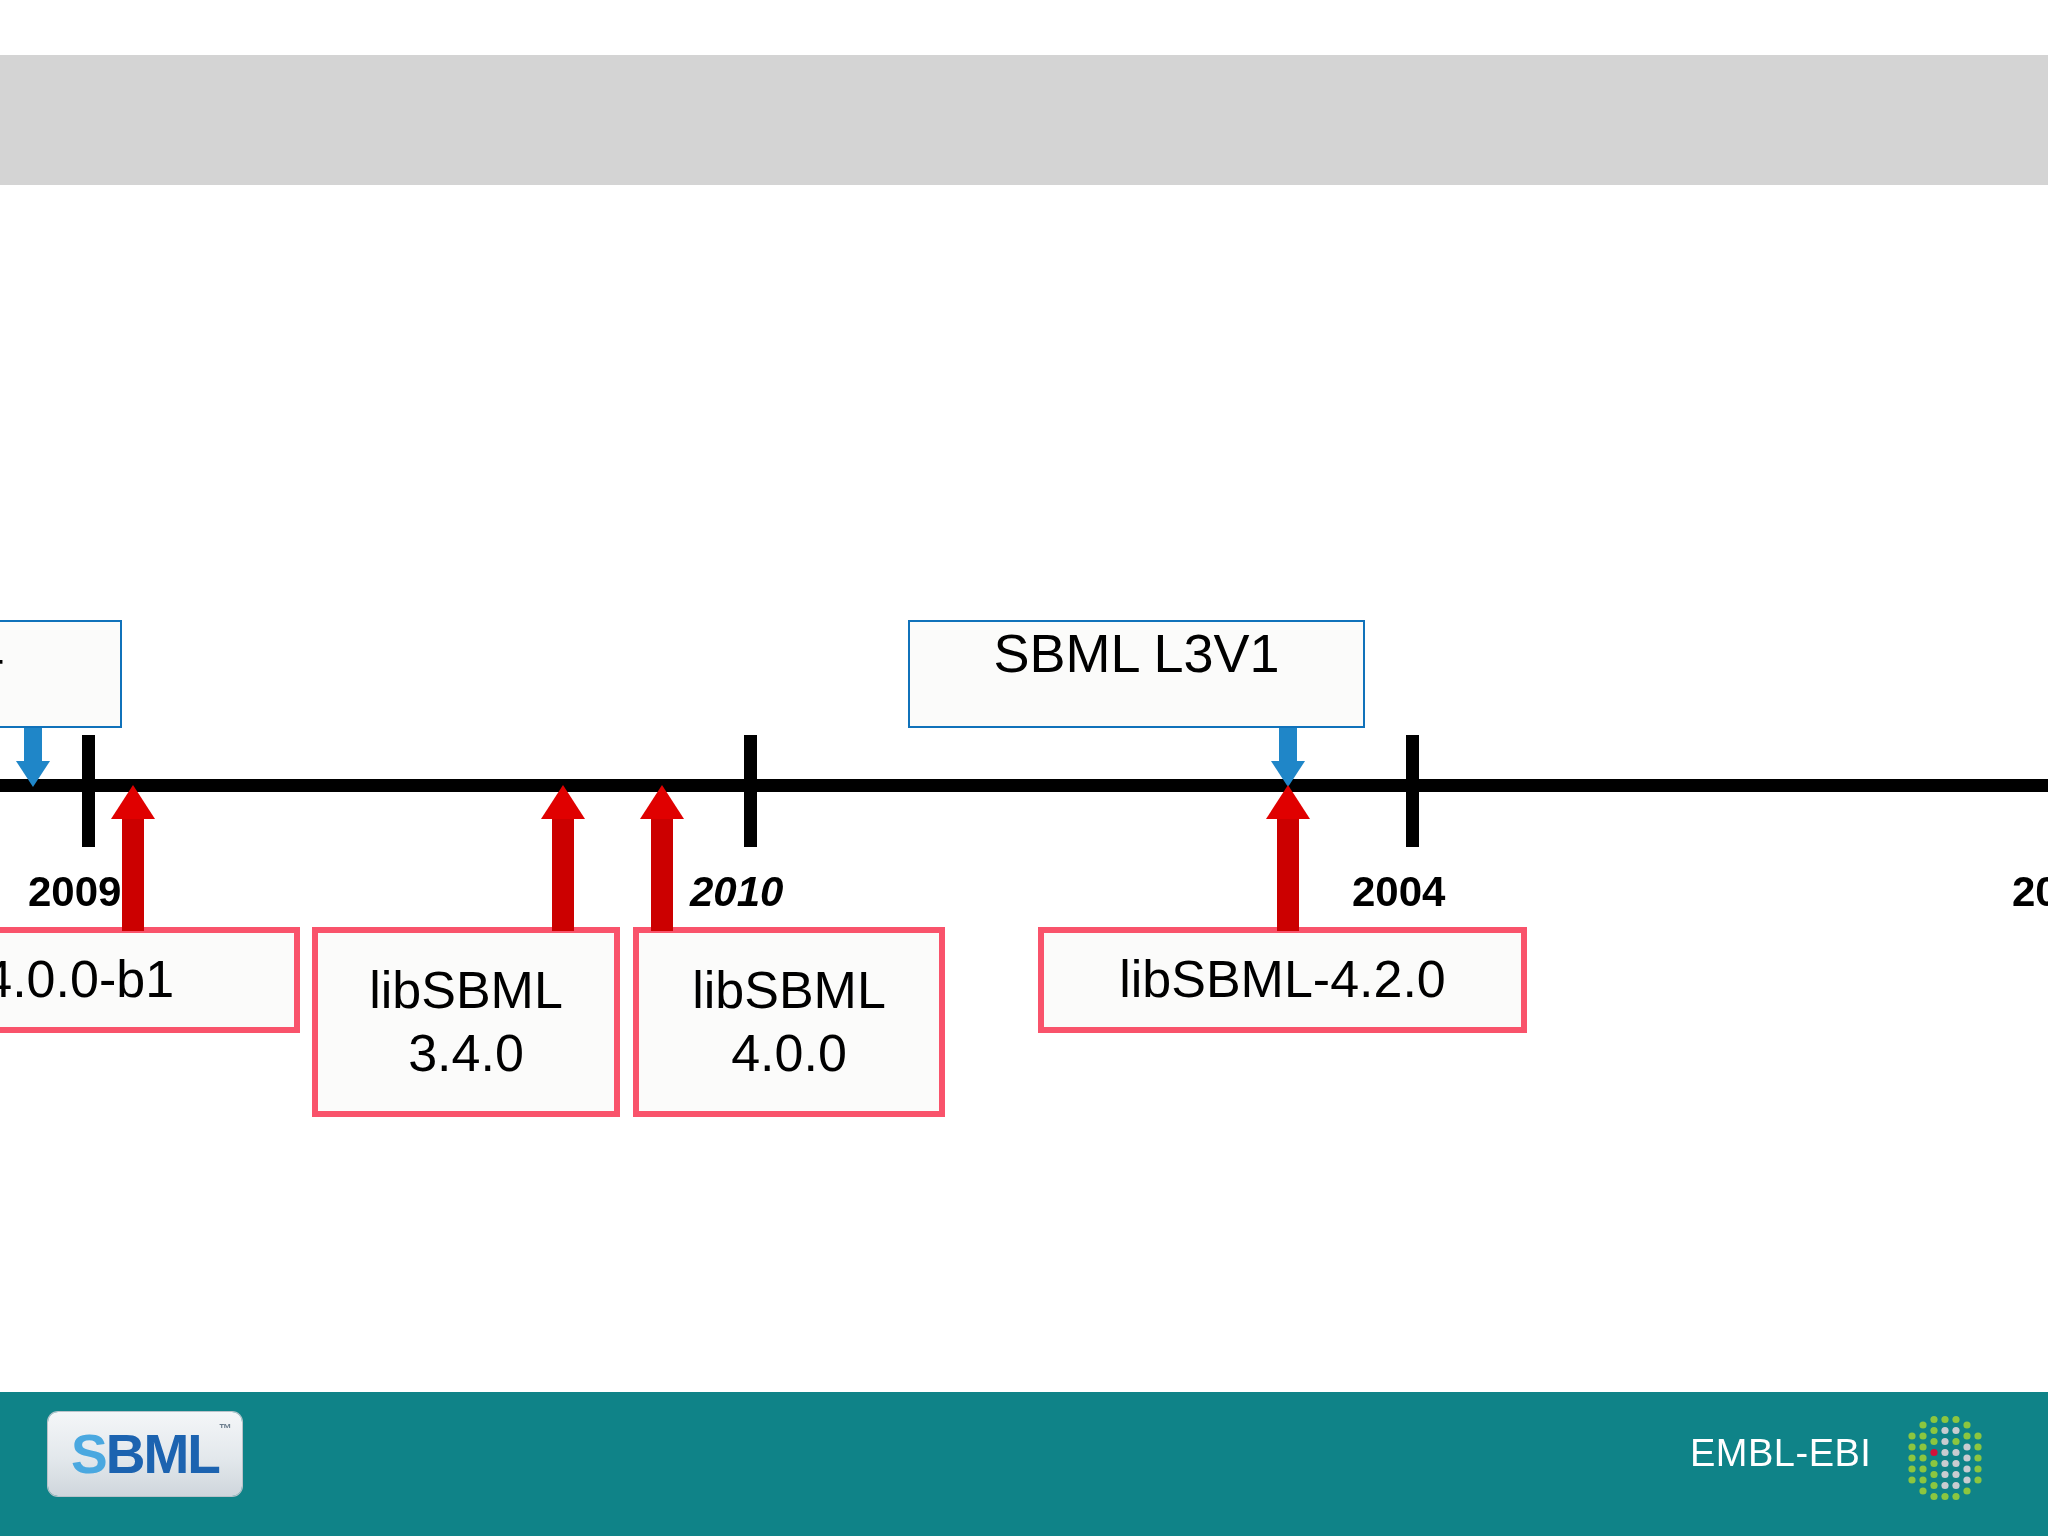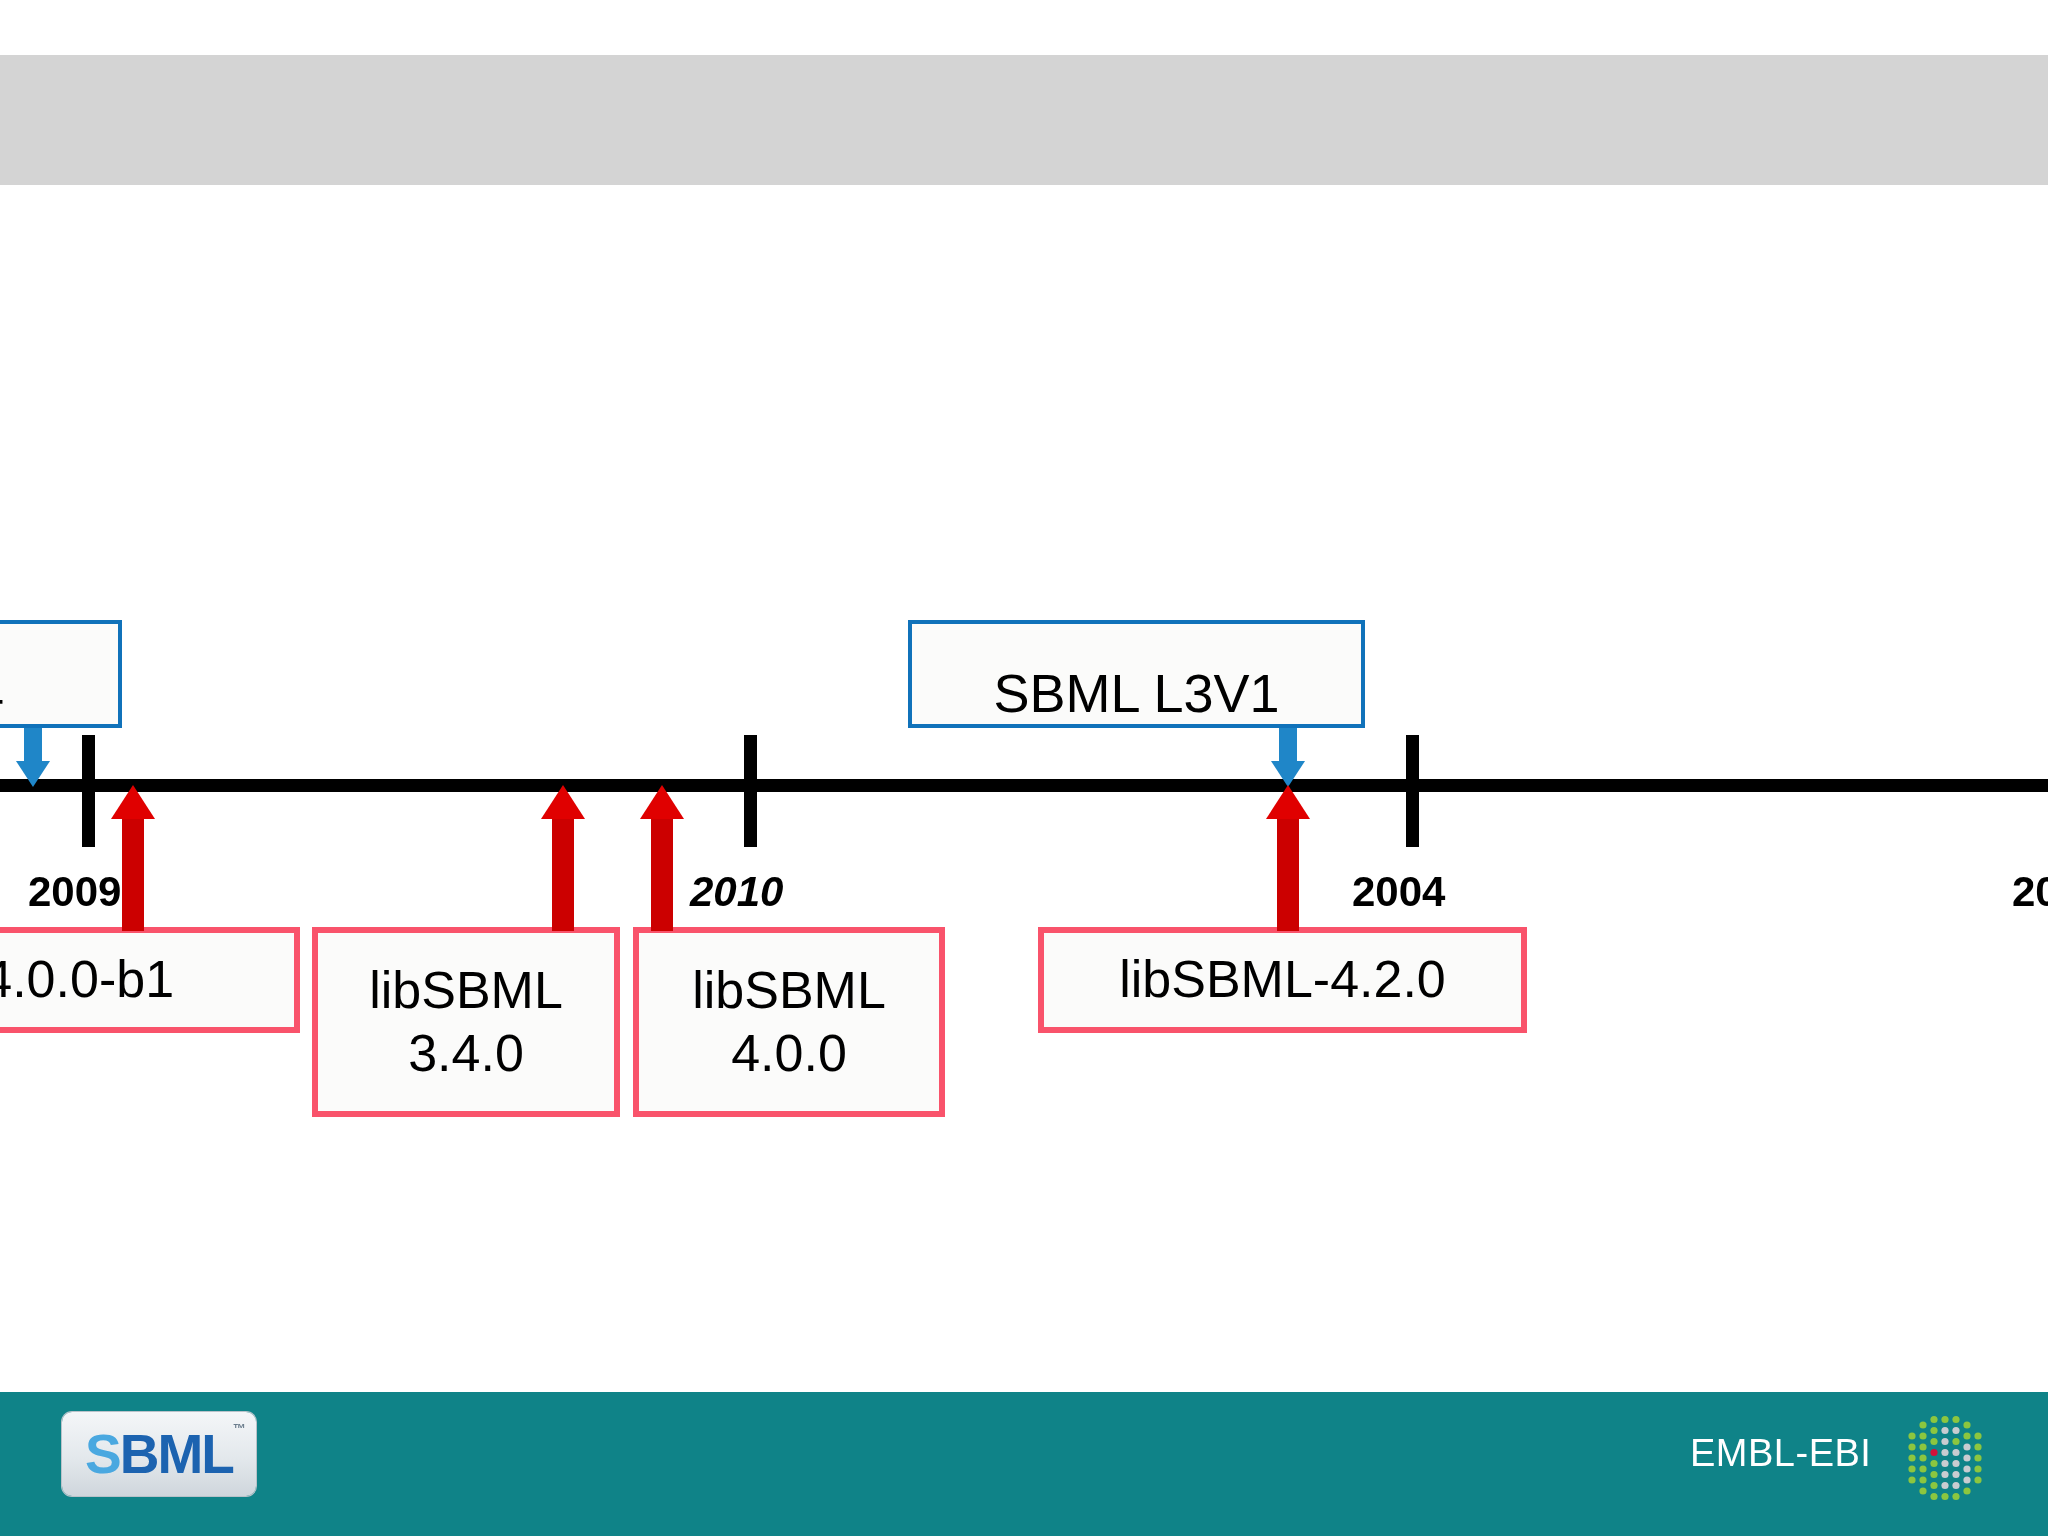--- a/index.html
+++ b/index.html
@@ -65,24 +65,24 @@
     font-weight: bold;
     color: #000000;
     white-space: nowrap;
     margin-top: 12px;
   }
 
   
   .blue-box {
     position: absolute;
     box-sizing: border-box;
-    border: 4px solid #4d7c0f;
+    border: 2px solid #4d7c0f;
     background: #fbfbfa;
     display: flex;
-    align-items: flex-end;
+    align-items: flex-start;
     justify-content: center;
     font-size: 54px;
     color: #000000;
     white-space: nowrap;
   }
   .blue-arrow {
     position: absolute;
     width: 34px;
   }
   .blue-arrow .shaft {
@@ -143,21 +143,21 @@
   .footer-band {
     position: absolute;
     left: 0;
     top: 1392px;
     width: 2048px;
     height: 144px;
     background: #0f8388;
   }
   .sbml-logo {
     position: absolute;
-    left: 62px;
+    left: 48px;
     top: 1412px;
     width: 194px;
     height: 84px;
     border-radius: 10px;
     background: linear-gradient(180deg, #f4f6f8 0%, #e3e8ec 55%, #cfd6dc 100%);
     box-shadow: 0 0 0 1px #b9c2c9;
     display: flex;
     align-items: center;
     justify-content: center;
     overflow: hidden;

